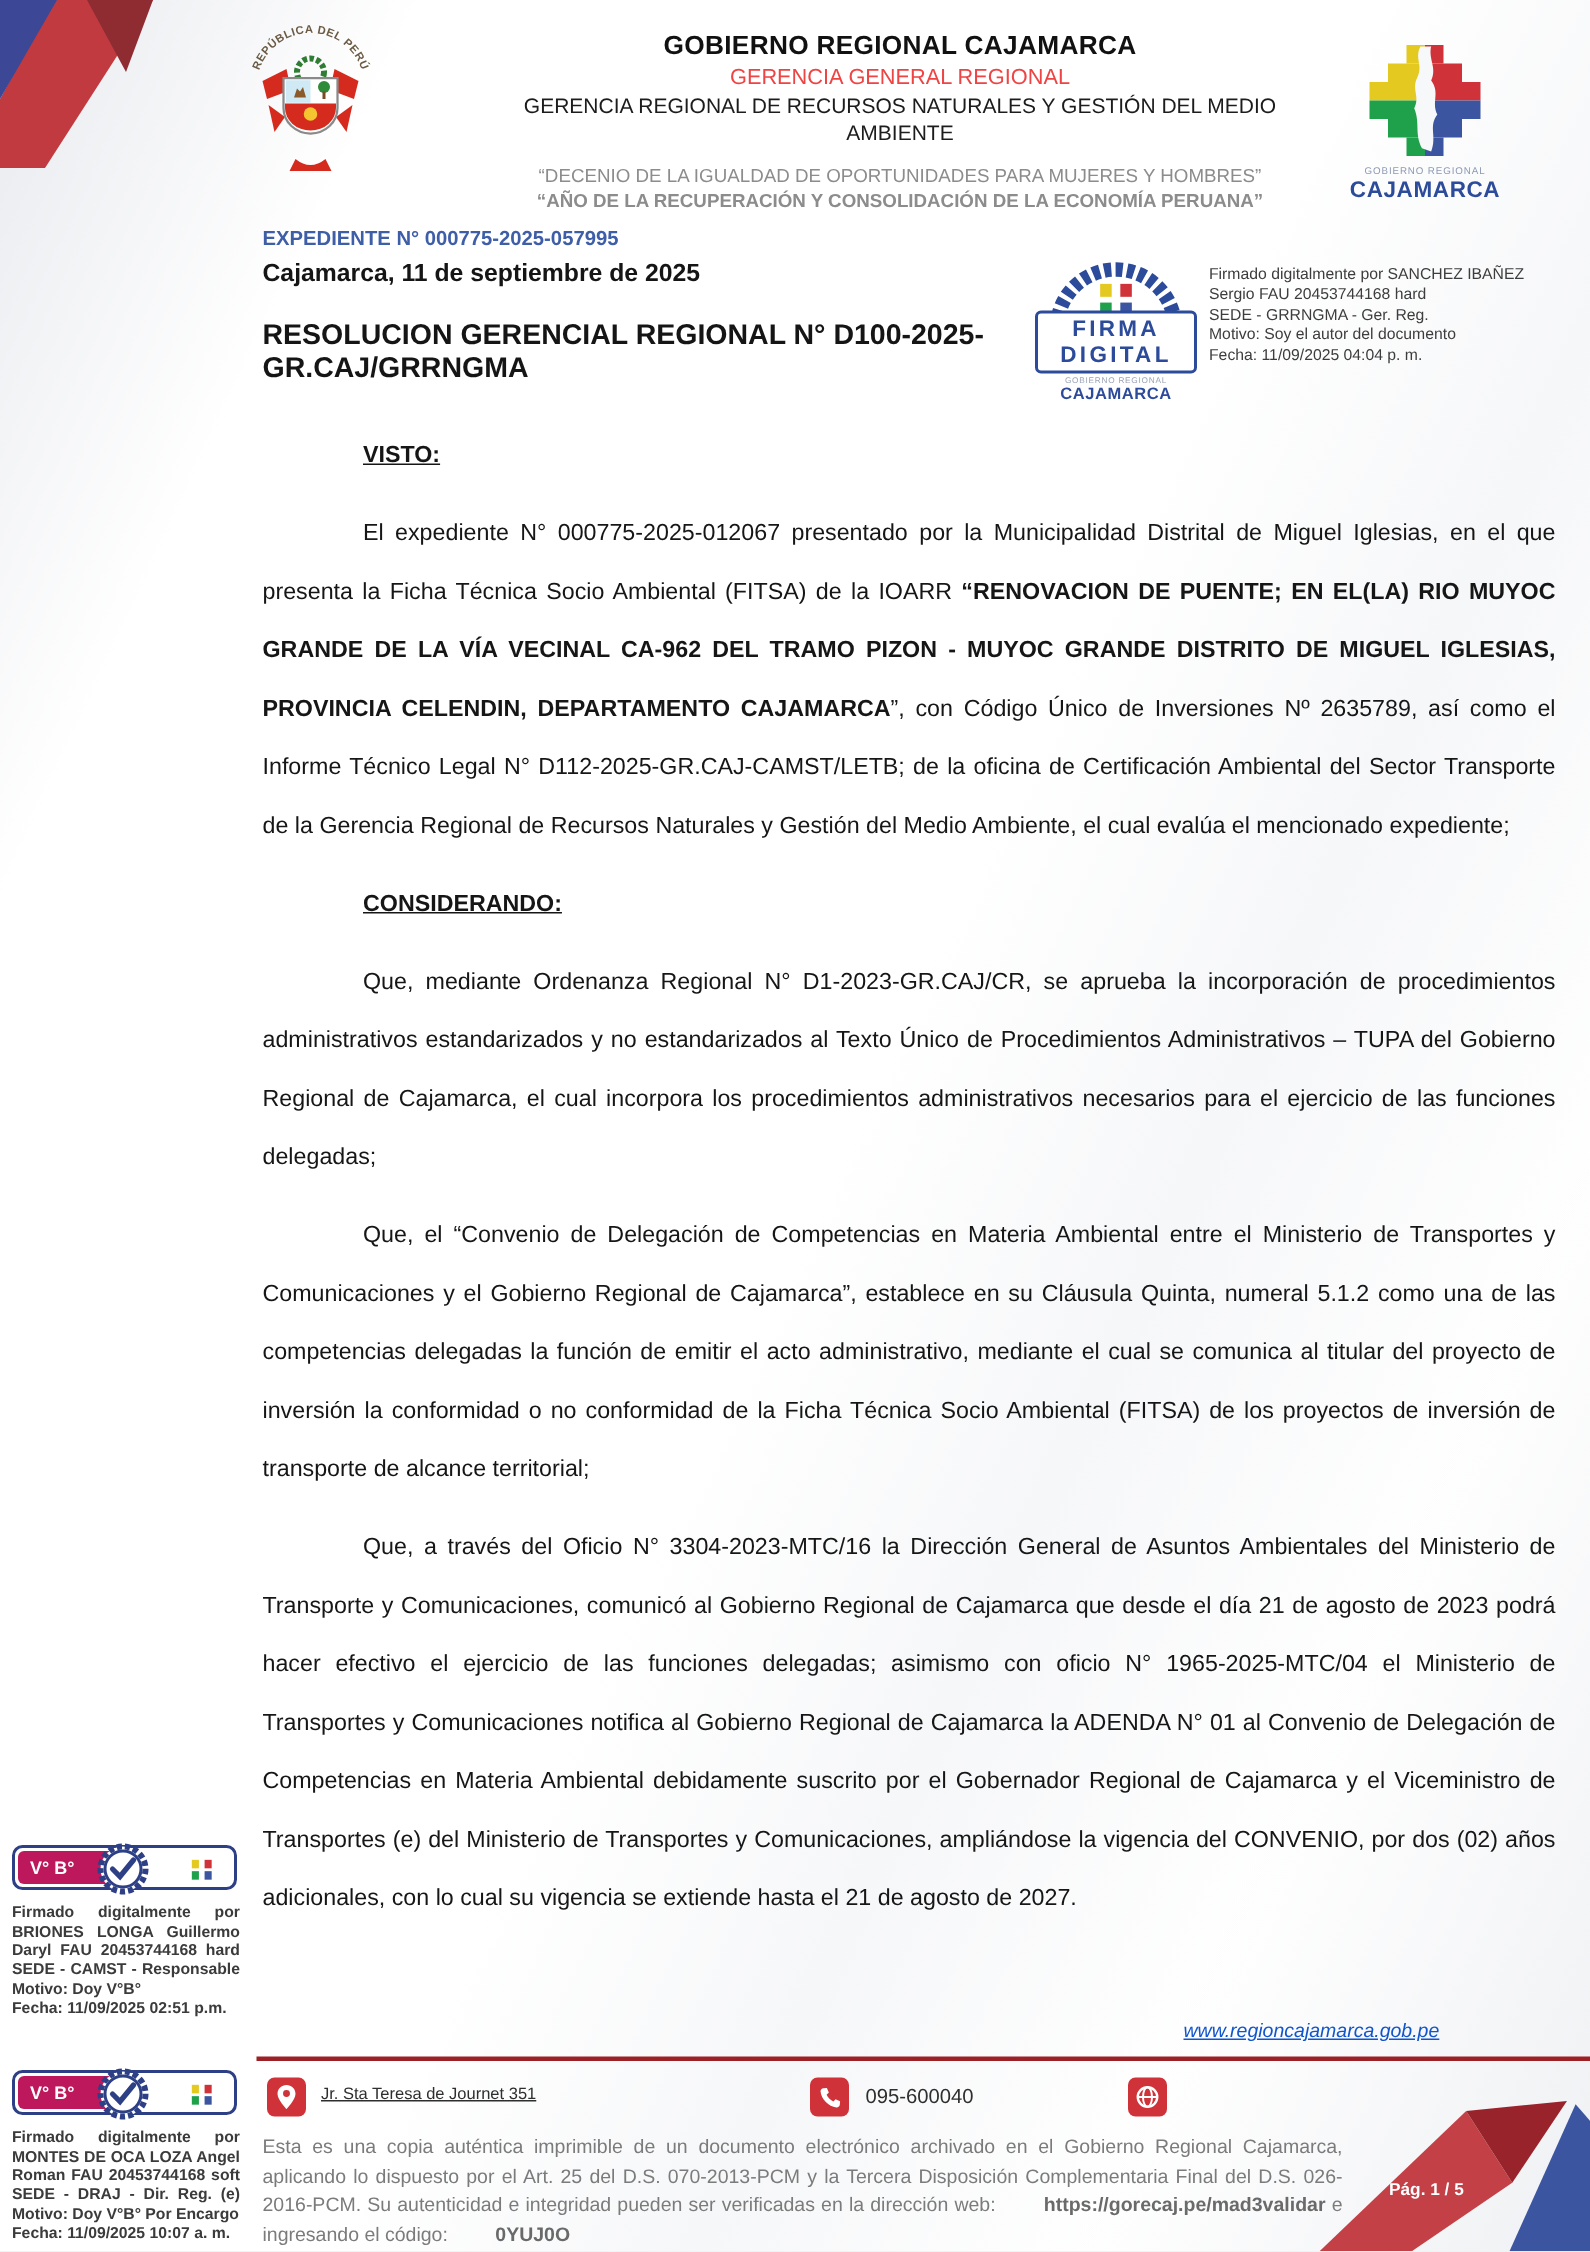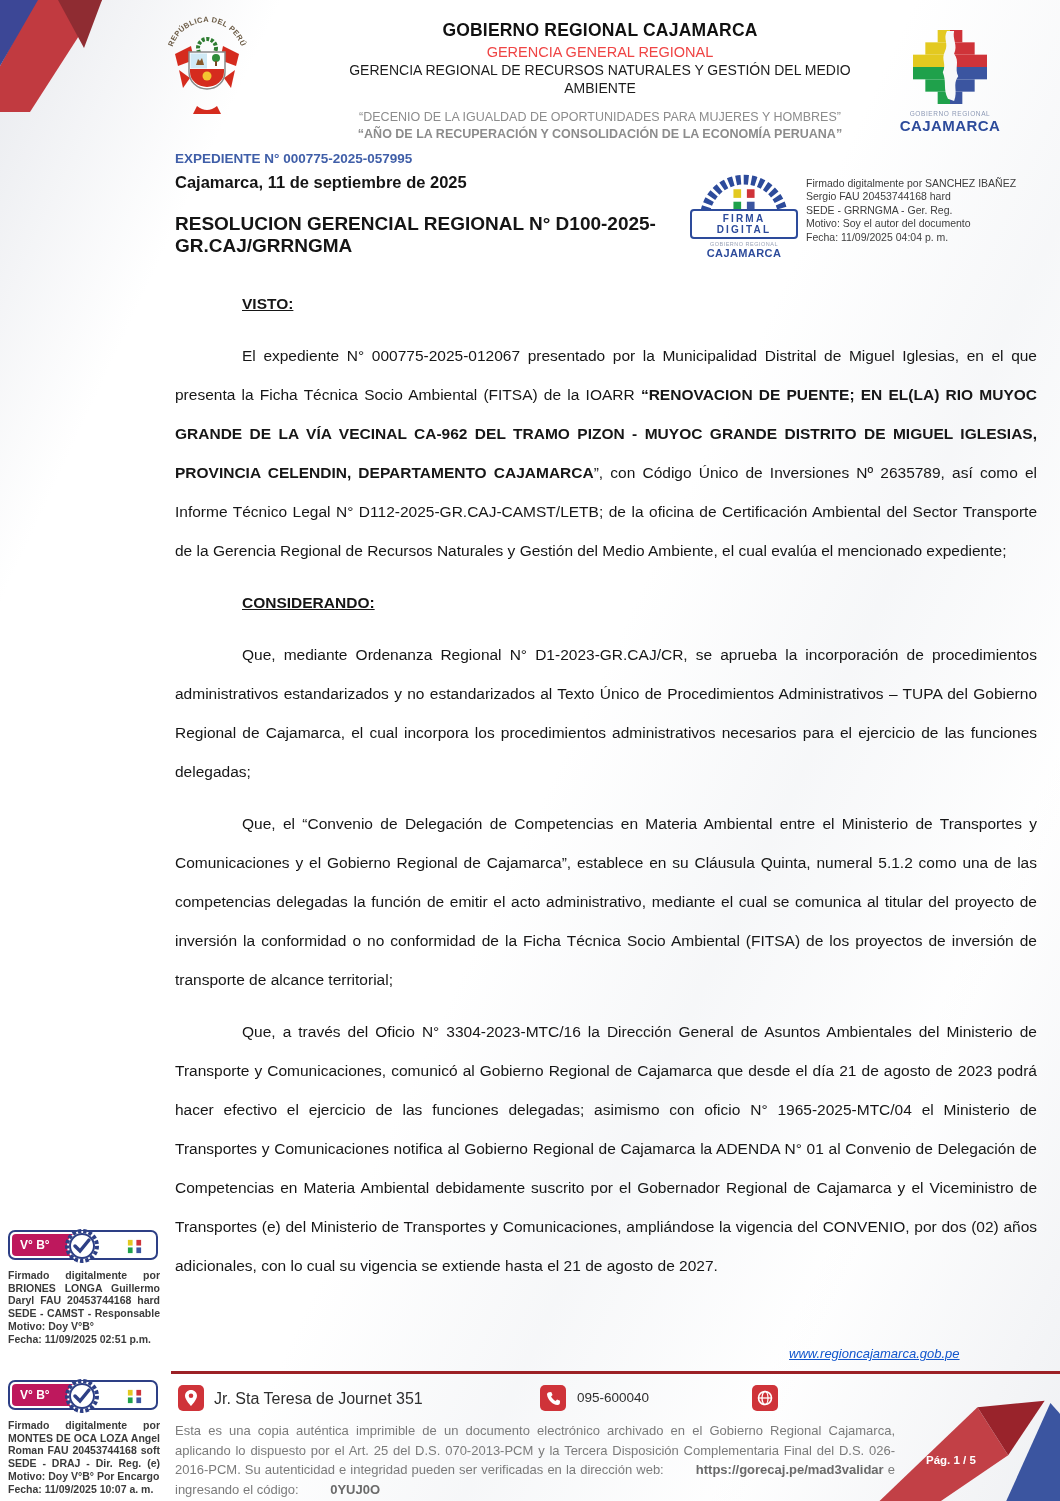--- a/index.html
+++ b/index.html
@@ -35,21 +35,21 @@
 
   
   .expediente{left:175px;top:151px;font-size:13.5px;font-weight:bold;color:#3f5ea8;}
   .place-date{left:175px;top:173px;font-size:16.5px;font-weight:bold;color:#151515;}
   .res-title{left:175px;top:213px;width:548px;font-size:19px;font-weight:bold;line-height:1.18;color:#151515;}
 
   
   .firma{left:690px;top:171px;width:108px;text-align:center;}
   .firma-arch{display:block;margin:0 auto;}
   .firma-label{display:inline-block;margin-top:-12px;position:relative;background:#fff;
-      border:2px solid #2d4b9b;border-radius:4px;padding:2px 5px;font-size:10px;font-weight:bold;
+      border:2px solid #2d4b9b;border-radius:4px;padding:2px 5px;font-size:15px;font-weight:bold;
       letter-spacing:2.2px;color:#2d4b9b;}
   .firma-sm{font-size:5.5px;color:#9aa3b8;letter-spacing:.5px;margin-top:2px;}
   .firma-big{font-size:11px;font-weight:800;color:#2d4b9b;letter-spacing:.4px;}
   .signer{left:806px;top:177px;width:256px;font-size:10.5px;line-height:1.28;color:#3d3d3d;}
 
   
   .doc-body{left:175px;top:284px;width:862px;font-size:15.5px;}
   .doc-body .heading{font-weight:bold;text-decoration:underline;margin:0 0 13px 67px;line-height:39px;}
   .doc-body p{margin:0 0 13px 0;text-align:justify;text-indent:67px;line-height:39px;}
 
@@ -61,21 +61,21 @@
       color:#fff;font-weight:bold;font-size:12px;display:flex;align-items:center;padding-left:8px;box-sizing:border-box;}
   .vb-gear{position:absolute;left:52px;top:-6px;}
   .vb-chak{position:absolute;right:13px;top:6px;}
   .stamp-text{margin-top:9px;font-size:10.5px;line-height:12.7px;color:#3b3b3b;font-weight:bold;}
   .stamp-text .j{text-align:justify;text-align-last:justify;}
 
   
   .foot-line{left:171px;top:1371px;width:889px;height:3px;background:#9c2126;}
   .ficon{width:26px;height:26px;background:#cf3339;border-radius:5px;display:flex;align-items:center;justify-content:center;}
   .pin-box{left:178px;top:1385px;} .phone-box{left:540px;top:1385px;} .globe-box{left:752px;top:1385px;}
-  .faddr{left:214px;top:1390px;font-size:16px;color:#2e2e2e;}
+  .faddr{left:214px;top:1390px;font-size:11px;color:#2e2e2e;text-decoration:underline;}
   .fphone{left:577px;top:1390px;font-size:13.5px;color:#2e2e2e;}
   .fweb{left:789px;top:1346px;font-size:13px;color:#1155cc;text-decoration:underline;font-style:italic;}
   .legal{left:175px;top:1421px;width:720px;font-size:13px;line-height:19.5px;color:#7b7b7b;text-align:justify;}
   .legal b{color:#6a6a6a;padding-left:28px;}
 
   
   .pgrib{left:868px;top:1392px;width:192px;height:109px;}
   .pg-red{position:absolute;inset:0;background:#c24046;clip-path:polygon(6% 100%,57% 14%,73% 58%,38% 100%);}
   .pg-dred{position:absolute;inset:0;background:#99232b;clip-path:polygon(57% 14%,73% 58%,92% 8%);}
   .pg-blue{position:absolute;inset:0;background:#3b55a0;clip-path:polygon(72% 100%,95% 10%,100% 20%,100% 100%);}

